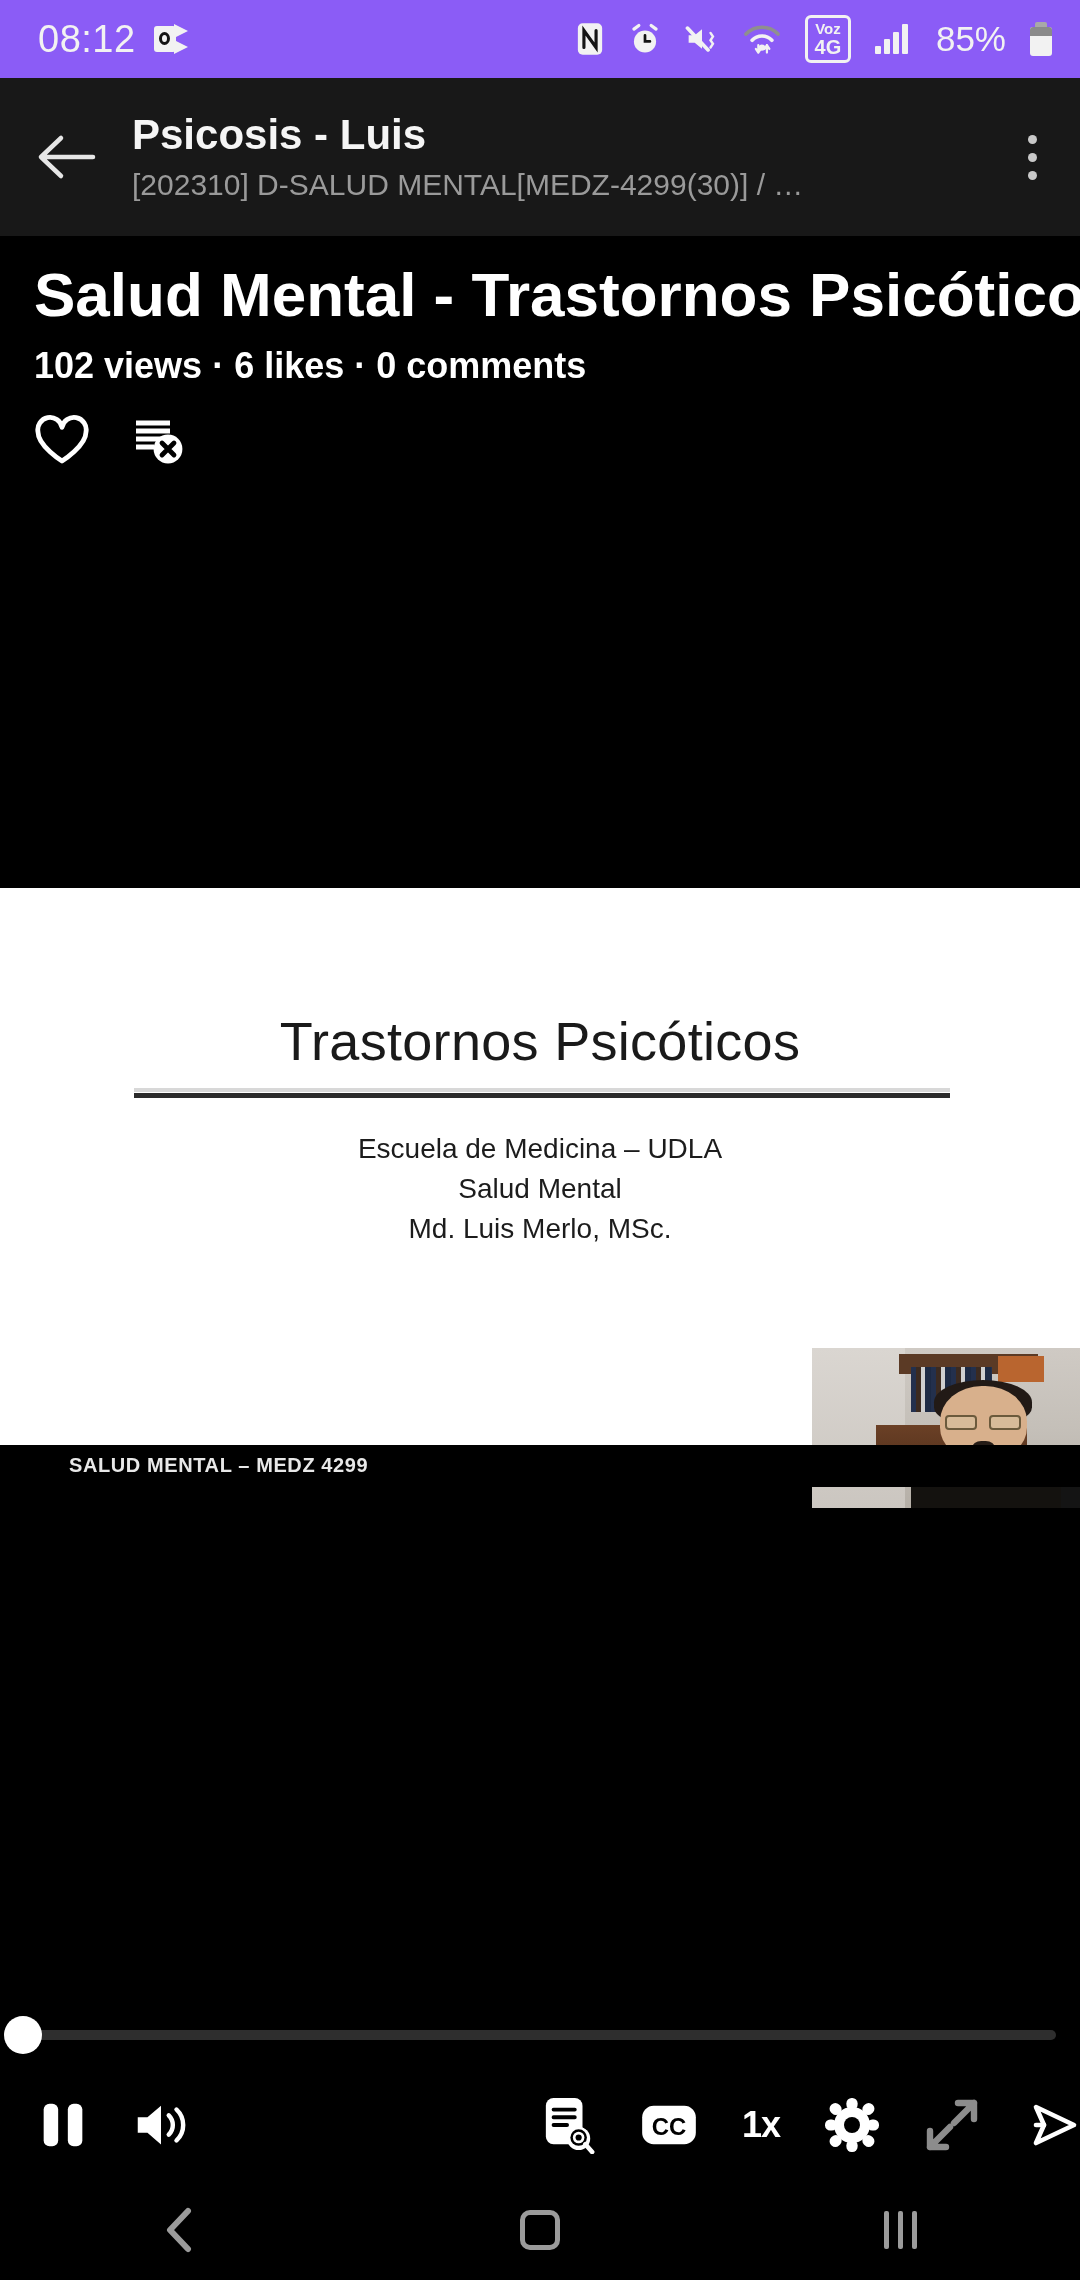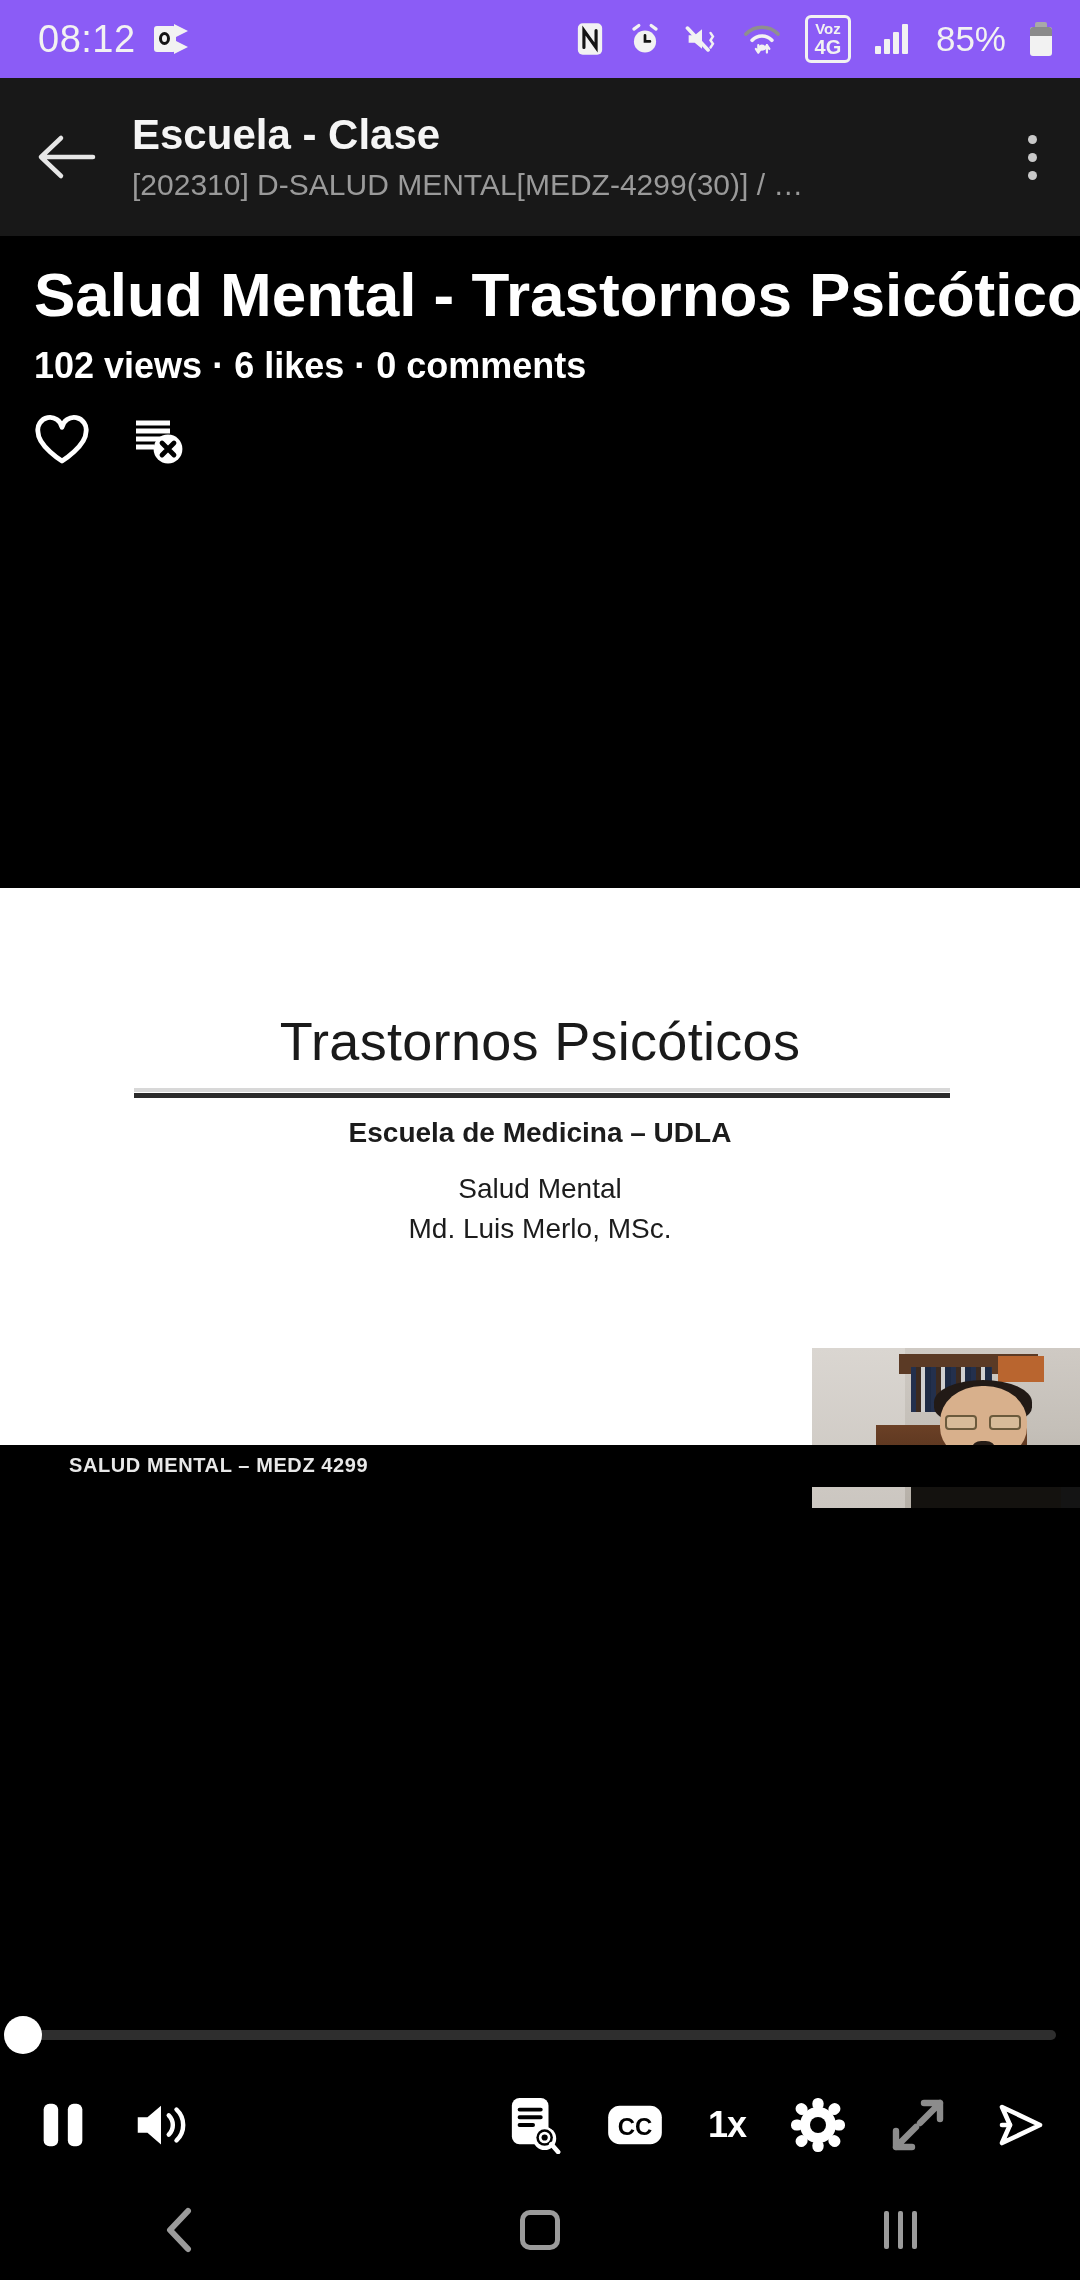--- a/index.html
+++ b/index.html
@@ -107,21 +107,21 @@
     position:absolute; top:205px; left:134px; width:816px; height:5px;
     background:#2b2b2b;
   }
   .slide-rule::before{
     content:""; position:absolute; top:-5px; left:0; width:100%; height:4px; background:#d8d8d8;
   }
   .slide-line{
     position:absolute; left:0; width:1080px; text-align:center;
     color:#1c1c1c; font-size:28px; font-weight:400;
   }
-  .sl1{ top:229px;font-weight:bold; } .sl2{ top:285px; } .sl3{ top:325px; }
+  .sl1{ top:245px; } .sl2{ top:285px; } .sl3{ top:325px; }
 
   .pip{
     position:absolute; left:812px; top:460px; width:290px; height:160px;
     overflow:hidden; background:#5a5248;
   }
   .pip-scene{ position:absolute; inset:0; background:
       linear-gradient(180deg,#cfcac4 0%, #c4bfb8 52%, #b5afa7 100%); }
   .pip-wall{ position:absolute; left:0; top:0; width:32%; height:100%;
              background:linear-gradient(180deg,#dad6d1,#cbc6c0); }
   .pip-shelf{ position:absolute; left:30%; top:4%; width:48%; height:12%;
@@ -161,21 +161,21 @@
   }
   .scrub-track{ position:absolute; left:24px; top:0; width:1032px; height:10px; background:#2e2e2e; border-radius:5px;}
   .scrub-knob{ position:absolute; left:4px; top:-14px; width:38px; height:38px; background:#fff; border-radius:50%; }
 
   .controls{
     position:absolute; left:0; top:2070px; width:1080px; height:110px;
     display:flex; align-items:center;
   }
   .ctl{ display:flex; align-items:center; justify-content:center; }
   .ctl-left{ display:flex; align-items:center; gap:38px; padding-left:34px; }
-  .ctl-right{ margin-left:auto; display:flex; align-items:center; gap:44px; padding-right:34px; }
+  .ctl-right{ margin-left:auto; display:flex; align-items:center; gap:44px; }
   .speed{ color:#fff; font-size:36px; font-weight:700; letter-spacing:-1px;}
 
   
   .navbar{
     position:absolute; left:0; bottom:0; width:1080px; height:100px;
     background:#000; display:flex; align-items:center; justify-content:space-around;
   }
   .nav-btn{ width:200px; height:100px; display:flex; align-items:center; justify-content:center; }
   .nav-home{ width:40px; height:40px; border:5px solid #9b9b9b; border-radius:10px; }
   .nav-recents{ display:flex; gap:9px; }
@@ -244,21 +244,21 @@
     </div>
   </div>
 
   <div class="appheader">
     <div class="back-btn">
       <svg width="62" height="50" viewBox="0 0 62 50">
         <path d="M58 25 L6 25 M6 25 L26 6 M6 25 L26 44" stroke="#e6e6e6" stroke-width="4.5" fill="none" stroke-linecap="round" stroke-linejoin="round"></path>
       </svg>
     </div>
     <div class="hdr-texts">
-      <div class="hdr-title">Escuela - Clase</div>
+      <div class="hdr-title">Psicosis - Luis</div>
       <div class="hdr-sub">[202310] D-SALUD MENTAL[MEDZ-4299(30)] / …</div>
     </div>
     <div class="kebab">
       <i></i>
         <i></i>
         <i></i>
     </div>
   </div>
 
   <div class="vidinfo">

